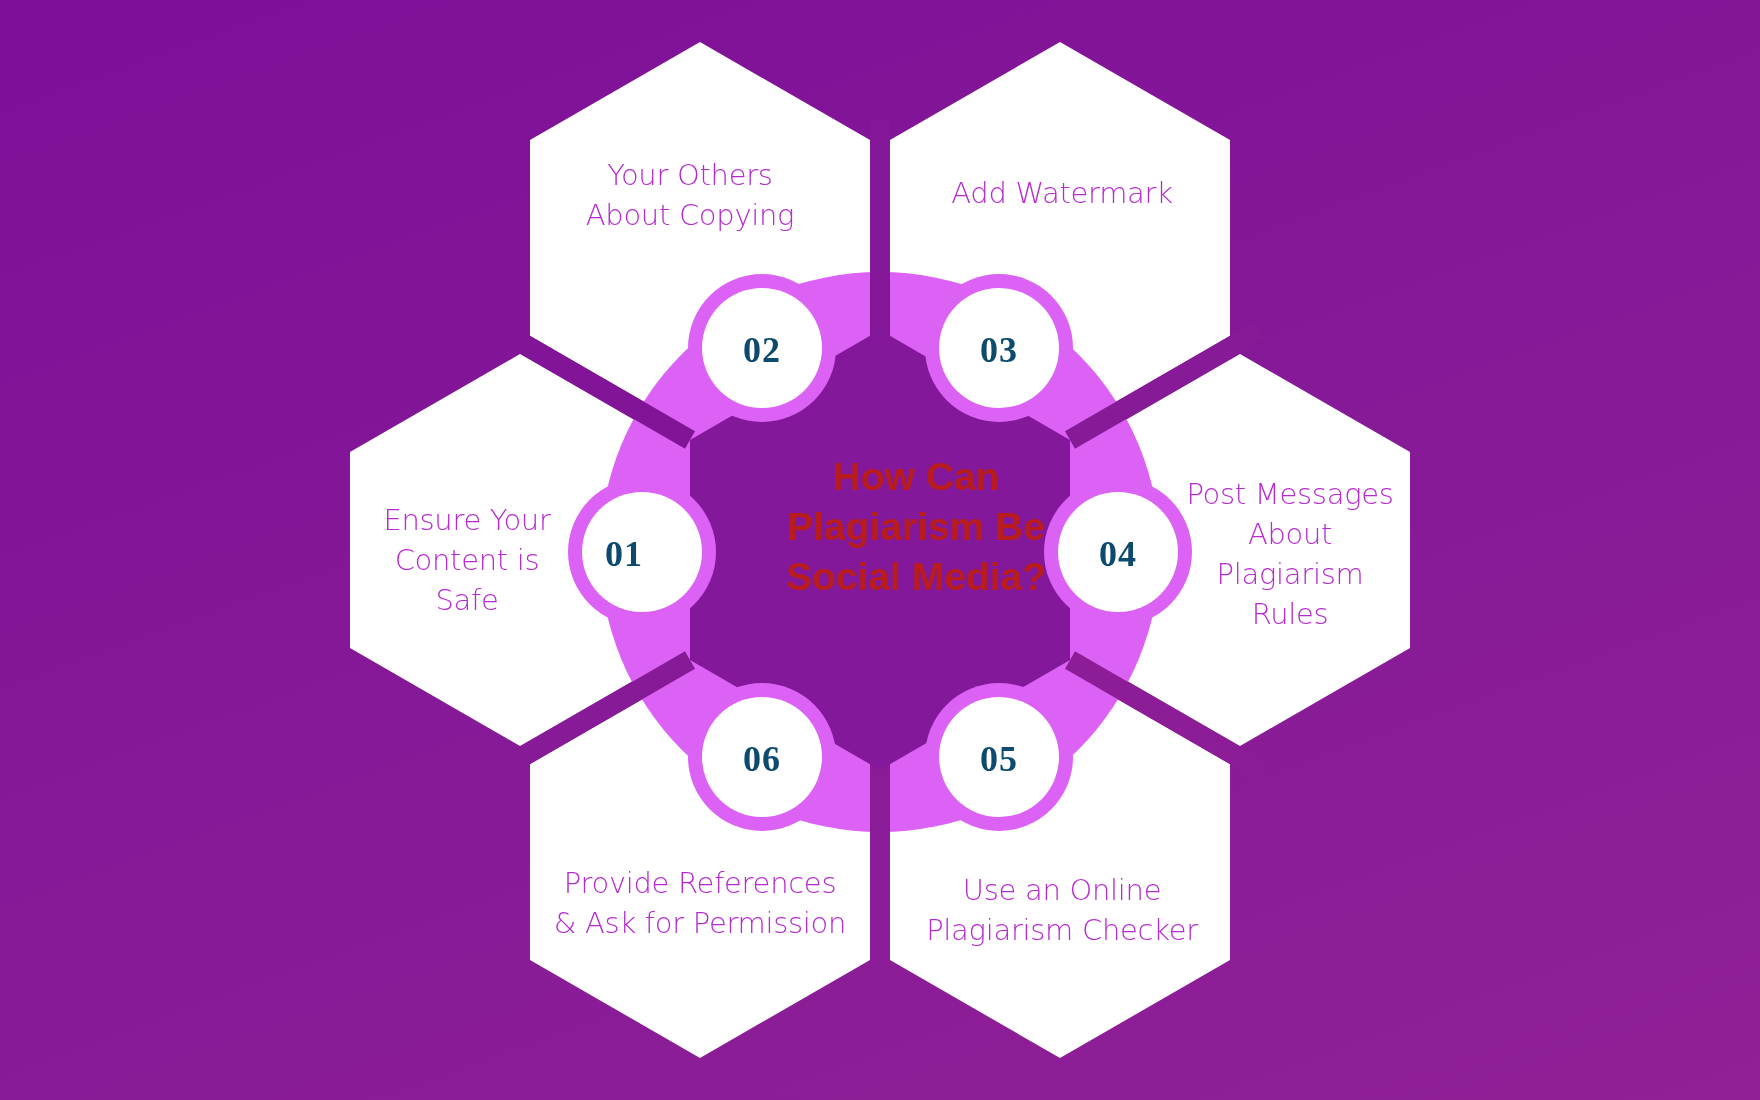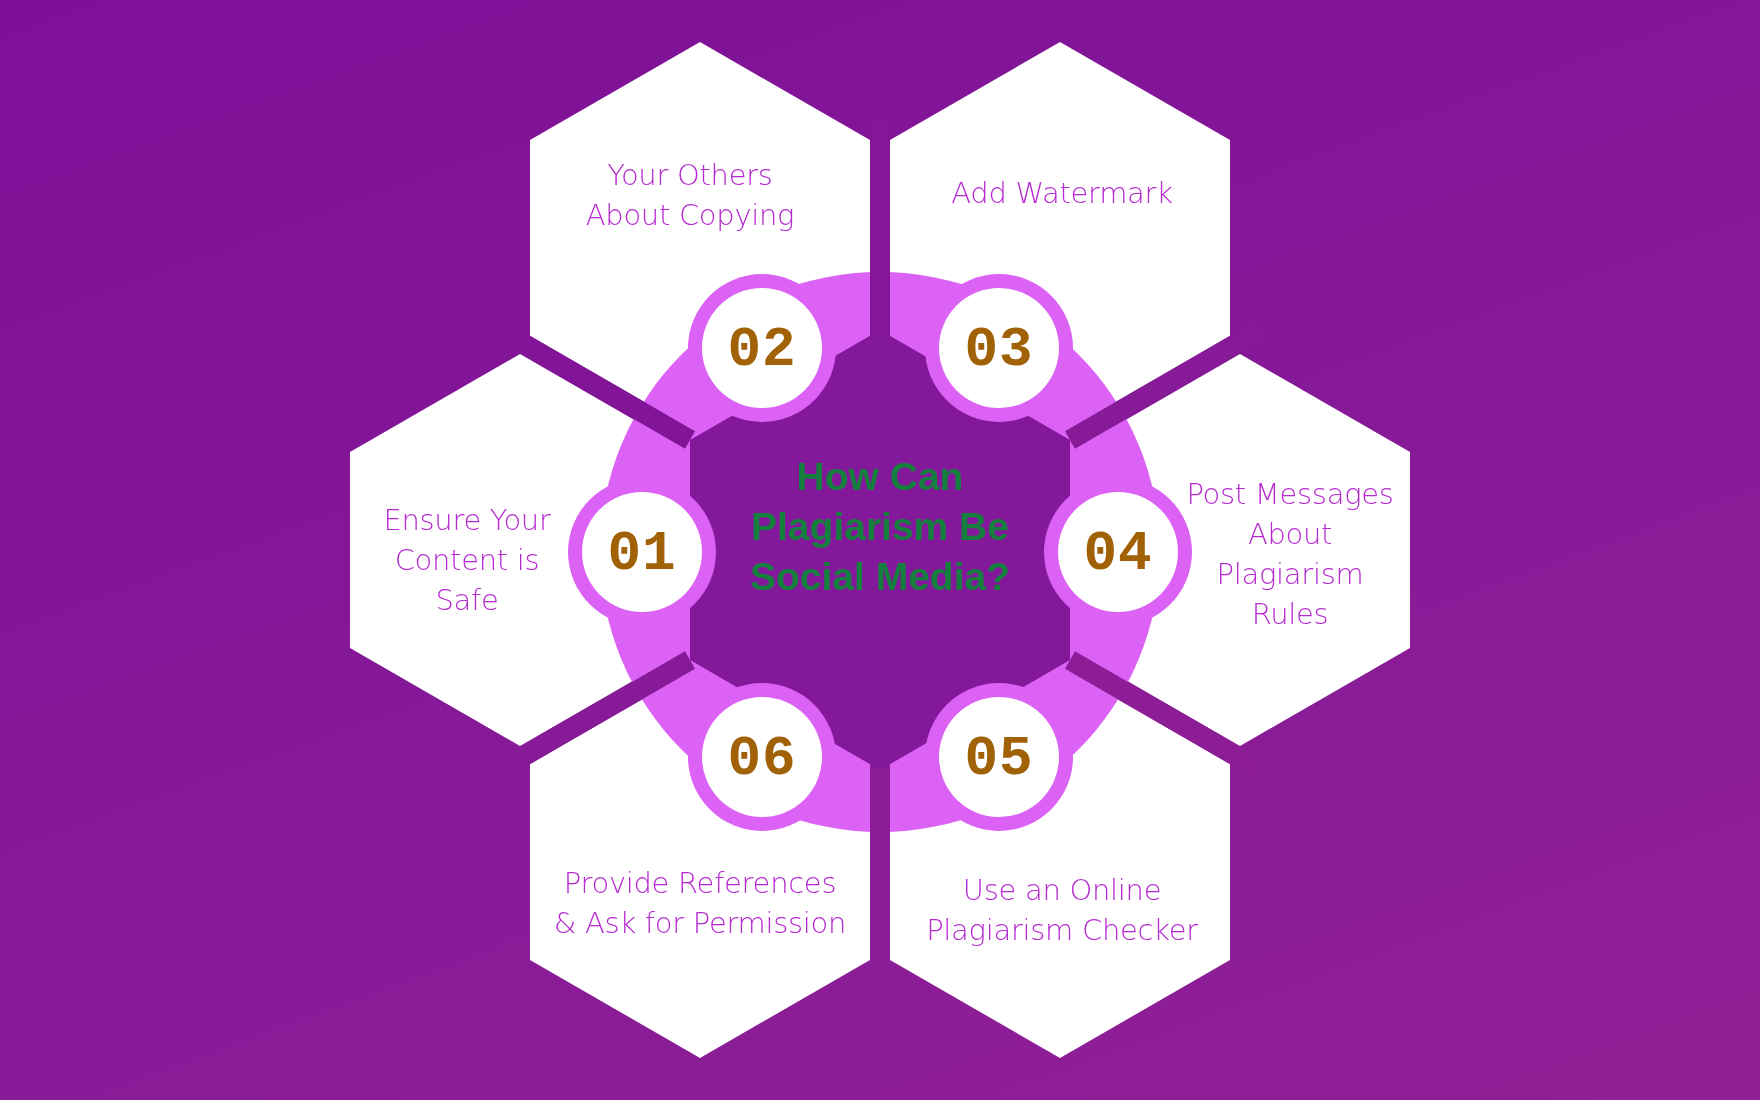--- a/index.html
+++ b/index.html
@@ -20,31 +20,31 @@
     text-align: center;
     letter-spacing: -0.3px;
     white-space: nowrap;
   }
   .label span { display: block; }
   .badge-num {
     position: absolute;
     width: 120px; height: 120px;
     margin-left: -60px; margin-top: -60px;
     display: flex; align-items: center; justify-content: center;
-    color: #a16207;
-    font-family: Liberation Mono, monospace;
+    color: #0c4a6e;
+    font-family: Liberation Serif, serif;
     font-weight: 700;
-    font-size: 56px;
+    font-size: 36px;
     letter-spacing: 1px;
   }
   .title {
     position: absolute;
-    left: 700px; top: 452px; width: 360px;
+    left: 736px; top: 452px; width: 360px;
     text-align: center;
-    color: #15803d;
+    color: #b91c1c;
     font-family: "Liberation Sans", "DejaVu Sans", sans-serif;
     font-weight: 700;
     font-size: 39px;
     line-height: 50px;
   }
   .title span { display: block; white-space: nowrap; }
 </style>
 </head>
 <body>
 
@@ -103,21 +103,21 @@
       <circle cx="762" cy="757" r="60" fill="#ffffff"></circle>
     </g>
   </svg>
 
   <div class="title">
     <span>How Can</span>
     <span>Plagiarism Be</span>
     <span>Social Media?</span>
   </div>
 
-  <div class="badge-num" style="left:642px; top:554px;text-align:center;">01</div>
+  <div class="badge-num" style="left:624px; top:554px;text-align:center;">01</div>
   <div class="badge-num" style="left:762px; top:350px;">02</div>
   <div class="badge-num" style="left:999px; top:350px;">03</div>
   <div class="badge-num" style="left:1118px; top:554px;">04</div>
   <div class="badge-num" style="left:999px; top:759px;text-align:center;">05</div>
   <div class="badge-num" style="left:762px; top:759px;">06</div>
 
   <div class="label" style="left:347px; top:500px; width:240px;">
     <span>Ensure Your</span>
     <span>Content is</span>
     <span>Safe</span>

